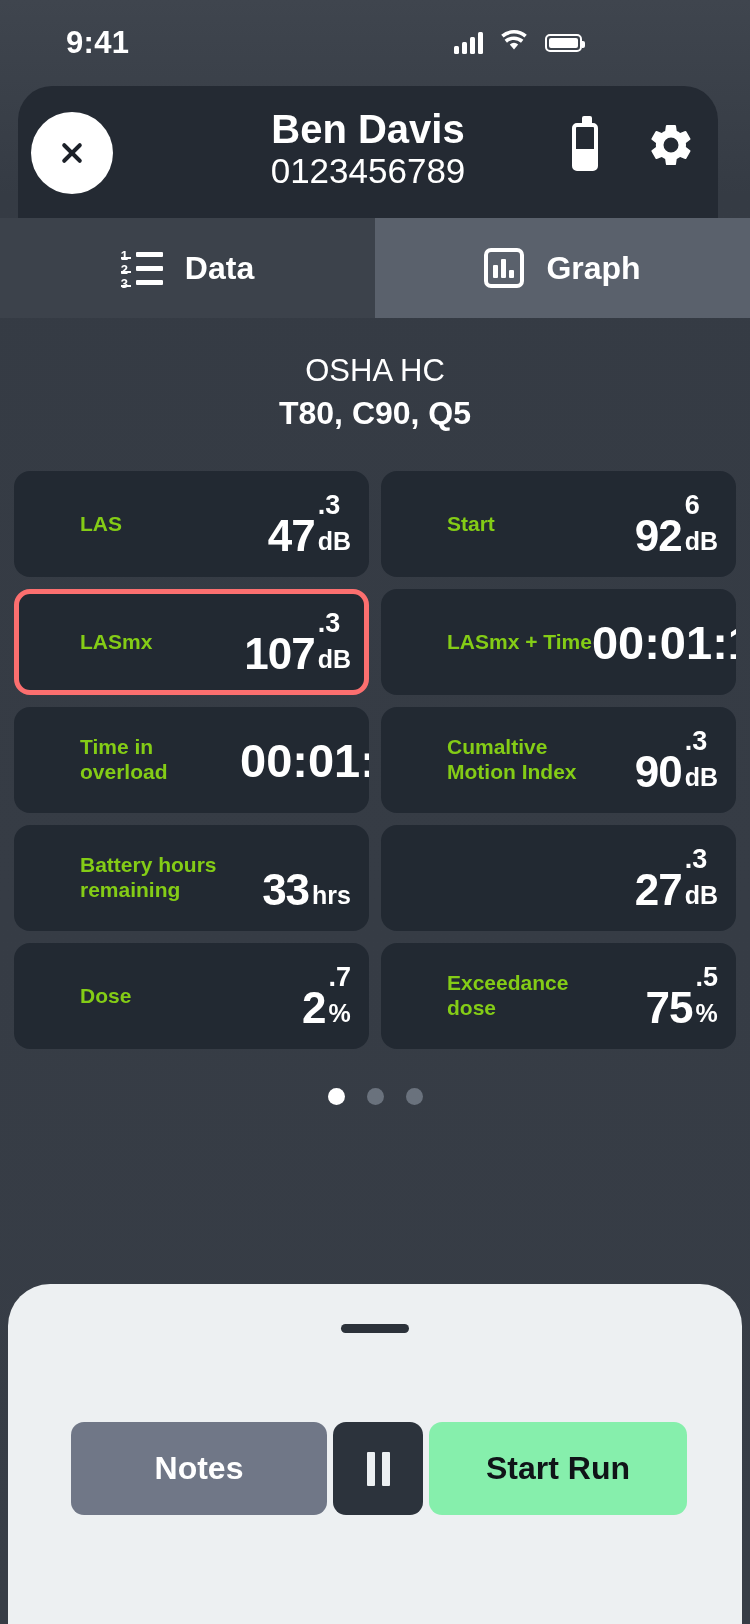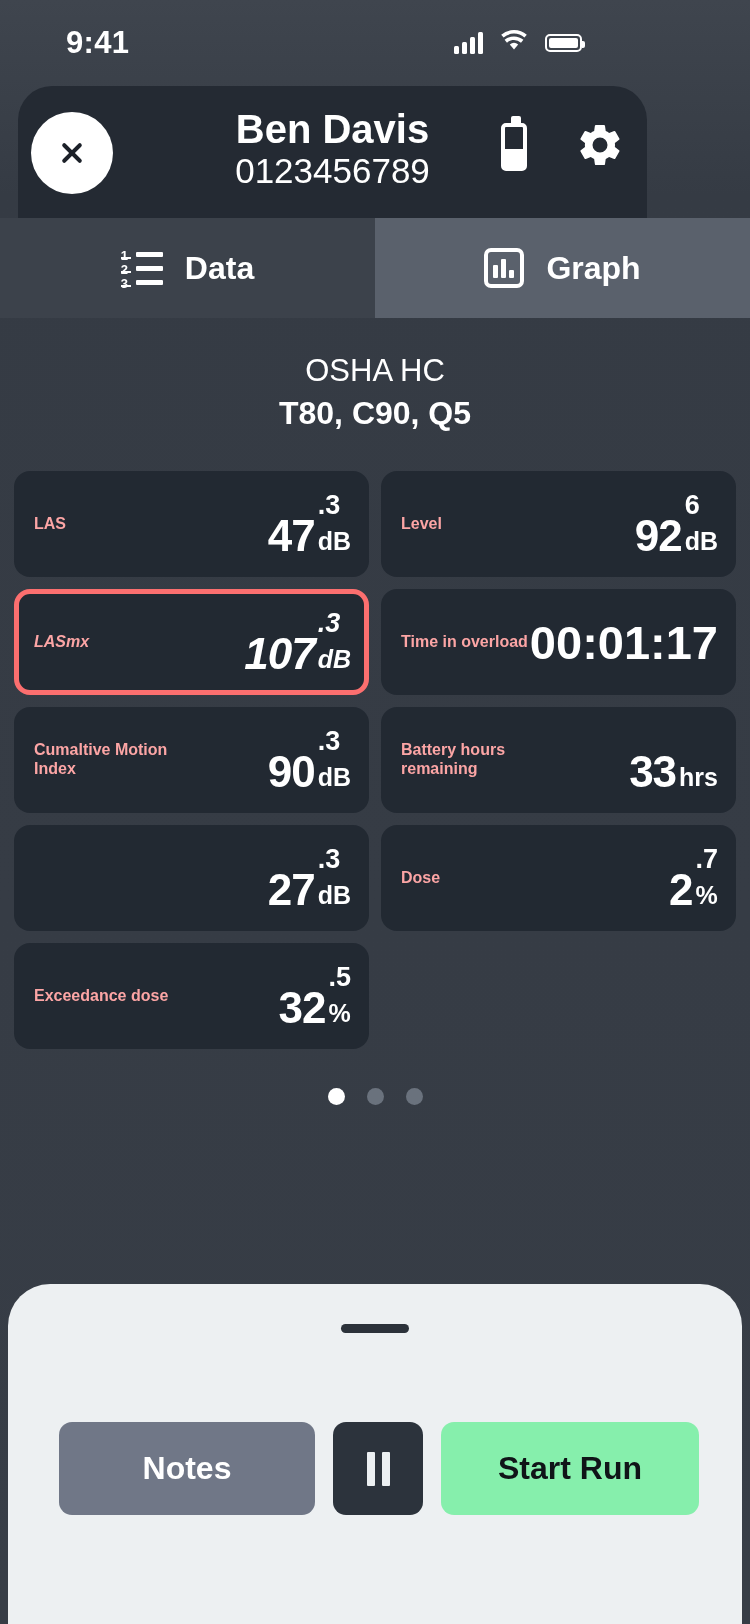--- a/index.html
+++ b/index.html
@@ -39,21 +39,21 @@
   }
   .batt-outline::after {
     content: ""; position: absolute; right: -5px; top: 5px;
     width: 3px; height: 7px; background: #fff; border-radius: 0 2px 2px 0;
   }
   .batt-fill { width: 100%; height: 100%; background: #fff; border-radius: 2px; }
 
   
   .header {
     position: absolute; top: 86px; left: 18px;
-    width: 629px; height: 132px;
+    width: 700px; height: 132px;
     background: #242a33;
     border-radius: 34px 34px 0 0;
     display: flex; align-items: center;
   }
   .close-btn {
     position: absolute; left: 13px; top: 26px;
     width: 82px; height: 82px; border-radius: 50%;
     background: #ffffff;
     display: flex; align-items: center; justify-content: center;
     cursor: pointer;
@@ -151,25 +151,24 @@
   .card {
     position: relative; height: 106px;
     background: #222932; border-radius: 16px;
     display: flex; align-items: center;
     padding: 0 18px 0 20px; overflow: hidden;
     cursor: pointer;
   }
   .card.hl {
     border: 5px solid #fc6f6f;
     padding: 0 13px 0 15px;
-    font-style: italic;
   }
   .card-label {
-    color: #fca5a5; font-size: 16px; font-weight: 700; line-height: 1.18;
-    flex: 0 0 auto; max-width: 160px;
+    color: #84cc16; font-size: 21px; font-weight: 700; line-height: 1.18;
+    flex: 0 0 auto; max-width: 160px; margin-left: 46px;
   }
   .card-value {
     margin-left: auto; display: flex; align-items: flex-end;
     line-height: 1;
   }
   .v-main {
     color: #fff; font-size: 44px; font-weight: 700; letter-spacing: -1px;
     line-height: .92;
   }
   .v-main.small { font-size: 47px; letter-spacing: 0; line-height: 1; }
@@ -193,21 +192,21 @@
     position: absolute; left: 8px; bottom: -10px;
     width: 734px; height: 350px;
     background: #edf0f2; border-radius: 42px 42px 0 0;
   }
   .grabber {
     position: absolute; top: 40px; left: 50%; transform: translateX(-50%);
     width: 68px; height: 9px; border-radius: 5px; background: #2c323a;
   }
   .sheet-actions {
     position: absolute; left: 0; right: 0; top: 138px;
-    display: flex; justify-content: center; align-items: center; gap: 18px; padding-left: 8px;
+    display: flex; justify-content: center; align-items: center; gap: 6px; padding-left: 8px;
   }
   .btn { border: none; cursor: pointer; font-family: inherit; }
   .btn-notes {
     width: 256px; height: 93px; border-radius: 13px;
     background: #707787; color: #ffffff;
     font-size: 32px; font-weight: 700;
   }
   .btn-pause {
     width: 90px; height: 93px; border-radius: 13px;
     background: #2c333c;
@@ -304,41 +303,47 @@
         <span class="card-value">
           <span class="v-main">47</span>
           <span class="v-sup">
             <span class="v-dec">.3</span>
             <span class="v-unit">dB</span>
           </span>
         </span>
       </div>
 
       <div class="card">
-        <span class="card-label">Level</span>
+        <span class="card-label">Start</span>
         <span class="card-value">
           <span class="v-main">92</span>
           <span class="v-sup">
             <span class="v-dec">6</span>
             <span class="v-unit">dB</span>
           </span>
         </span>
       </div>
 
       <div class="card hl">
         <span class="card-label">LASmx</span>
         <span class="card-value">
           <span class="v-main">107</span>
           <span class="v-sup">
             <span class="v-dec">.3</span>
             <span class="v-unit">dB</span>
           </span>
         </span>
       </div>
 
+      <div class="card">
+        <span class="card-label">LASmx + Time</span>
+        <span class="card-value">
+          <span class="v-main small">00:01:17</span>
+        </span>
+      </div>
 
       <div class="card">
         <span class="card-label">Time in overload</span>
         <span class="card-value">
           <span class="v-main small">00:01:17</span>
         </span>
       </div>
 
       <div class="card">
         <span class="card-label">Cumaltive Motion Index</span>
@@ -379,21 +384,21 @@
           <span class="v-sup">
             <span class="v-dec">.7</span>
             <span class="v-unit">%</span>
           </span>
         </span>
       </div>
 
       <div class="card">
         <span class="card-label">Exceedance dose</span>
         <span class="card-value">
-          <span class="v-main">32</span>
+          <span class="v-main">75</span>
           <span class="v-sup">
             <span class="v-dec">.5</span>
             <span class="v-unit">%</span>
           </span>
         </span>
       </div>
     </div>
   </div>
 
   <div class="dots">

